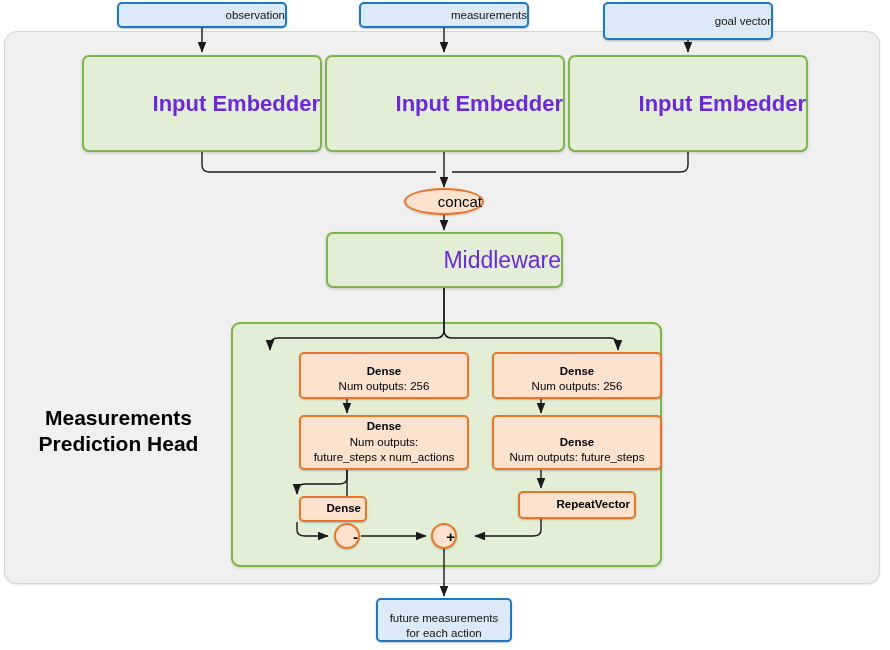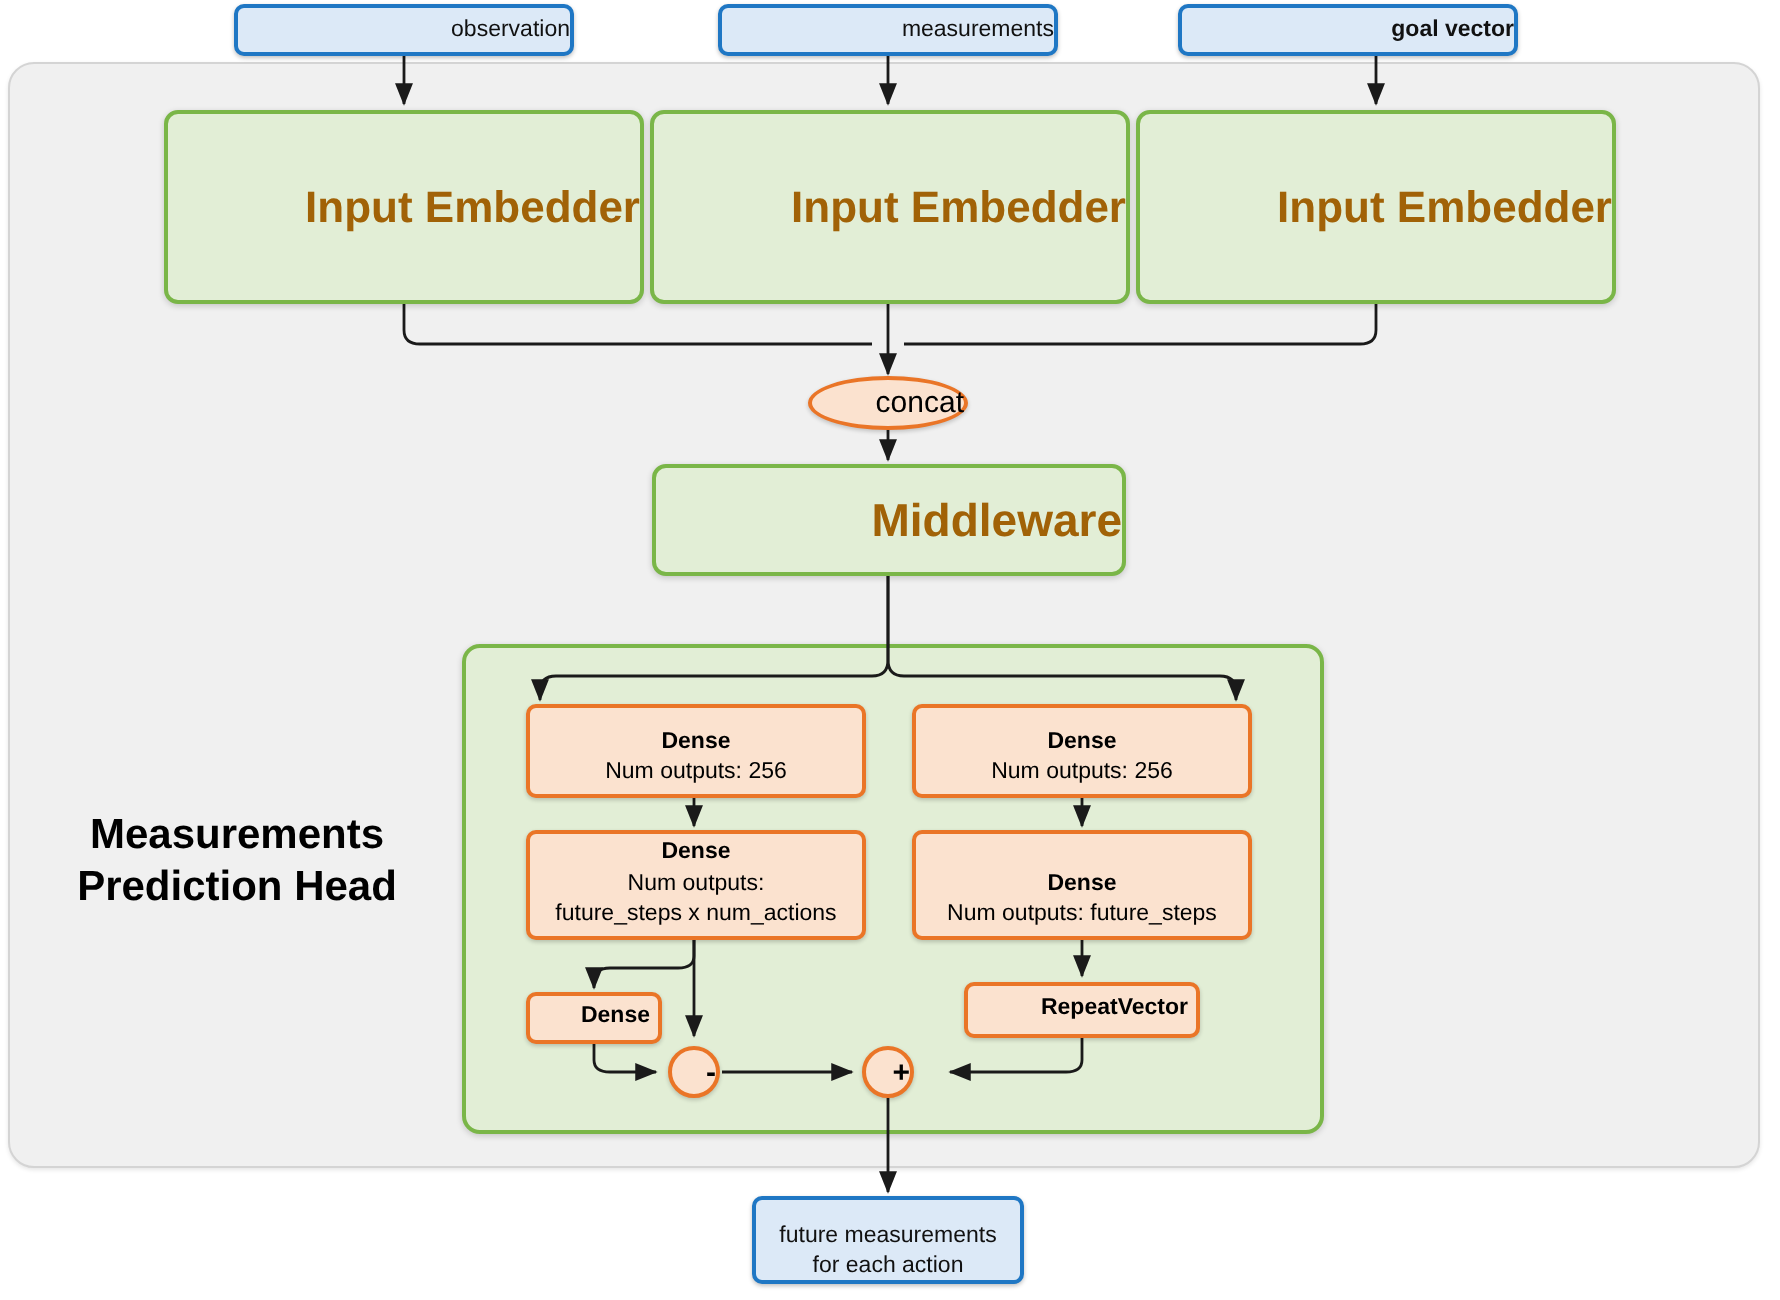--- a/index.html
+++ b/index.html
@@ -57,30 +57,30 @@
     font-size: 11.5px;
     line-height: 1.25;
     box-shadow: 0 1px 2px rgba(0,0,0,0.25);
   }
 
   
   .green-box {
     background: #e2eed6;
     border: 2px solid #7ab648;
     border-radius: 7px;
-    color: #a16207;
+    color: #6d28d9;
     box-shadow: 0 1px 3px rgba(0,0,0,0.18);
   }
   .embedder {
     font-size: 22px;
     font-weight: bold;
   }
   .middleware {
     font-size: 23px;
-    font-weight: bold;
+    font-weight: normal;
     padding-left: 36px;
   }
 
   
   .head-group {
     position: absolute;
     left: 231px;
     top: 322px;
     width: 427px;
     height: 241px;
@@ -106,20 +106,21 @@
   
   .orange-box {
     background: #fbe2cf;
     border: 2px solid #ea7527;
     border-radius: 5px;
     color: #000000;
     font-size: 11.5px;
     line-height: 1.35;
     box-shadow: 0 1px 2px rgba(0,0,0,0.20);
     padding: 2px 4px;
+    margin-left: 36px;
   }
   .orange-box .ttl {
     font-weight: bold;
     display: block;
   }
   .orange-box .sub { display: block; }
 
   
   .ellipse-node {
     background: #fbe2cf;
@@ -199,21 +200,21 @@
       <path d="M444,172 L444,187"></path>
     </g>
   </svg>
 
   <div class="node io-box" style="left:117px; top:2px; width:170px; height:26px;">
     <span>observation</span>
   </div>
   <div class="node io-box" style="left:359px; top:2px; width:170px; height:26px;">
     <span>measurements</span>
   </div>
-  <div class="node io-box" style="left:589px; top:2px; width:170px; height:26px;font-weight:bold;">
+  <div class="node io-box" style="left:603px; top:2px; width:170px; height:38px;">
     <span>goal vector</span>
   </div>
 
   <div class="node green-box embedder" style="left:82px; top:55px; width:240px; height:97px;">
     <span>Input Embedder</span>
   </div>
   <div class="node green-box embedder" style="left:325px; top:55px; width:240px; height:97px;">
     <span>Input Embedder</span>
   </div>
   <div class="node green-box embedder" style="left:568px; top:55px; width:240px; height:97px;">

